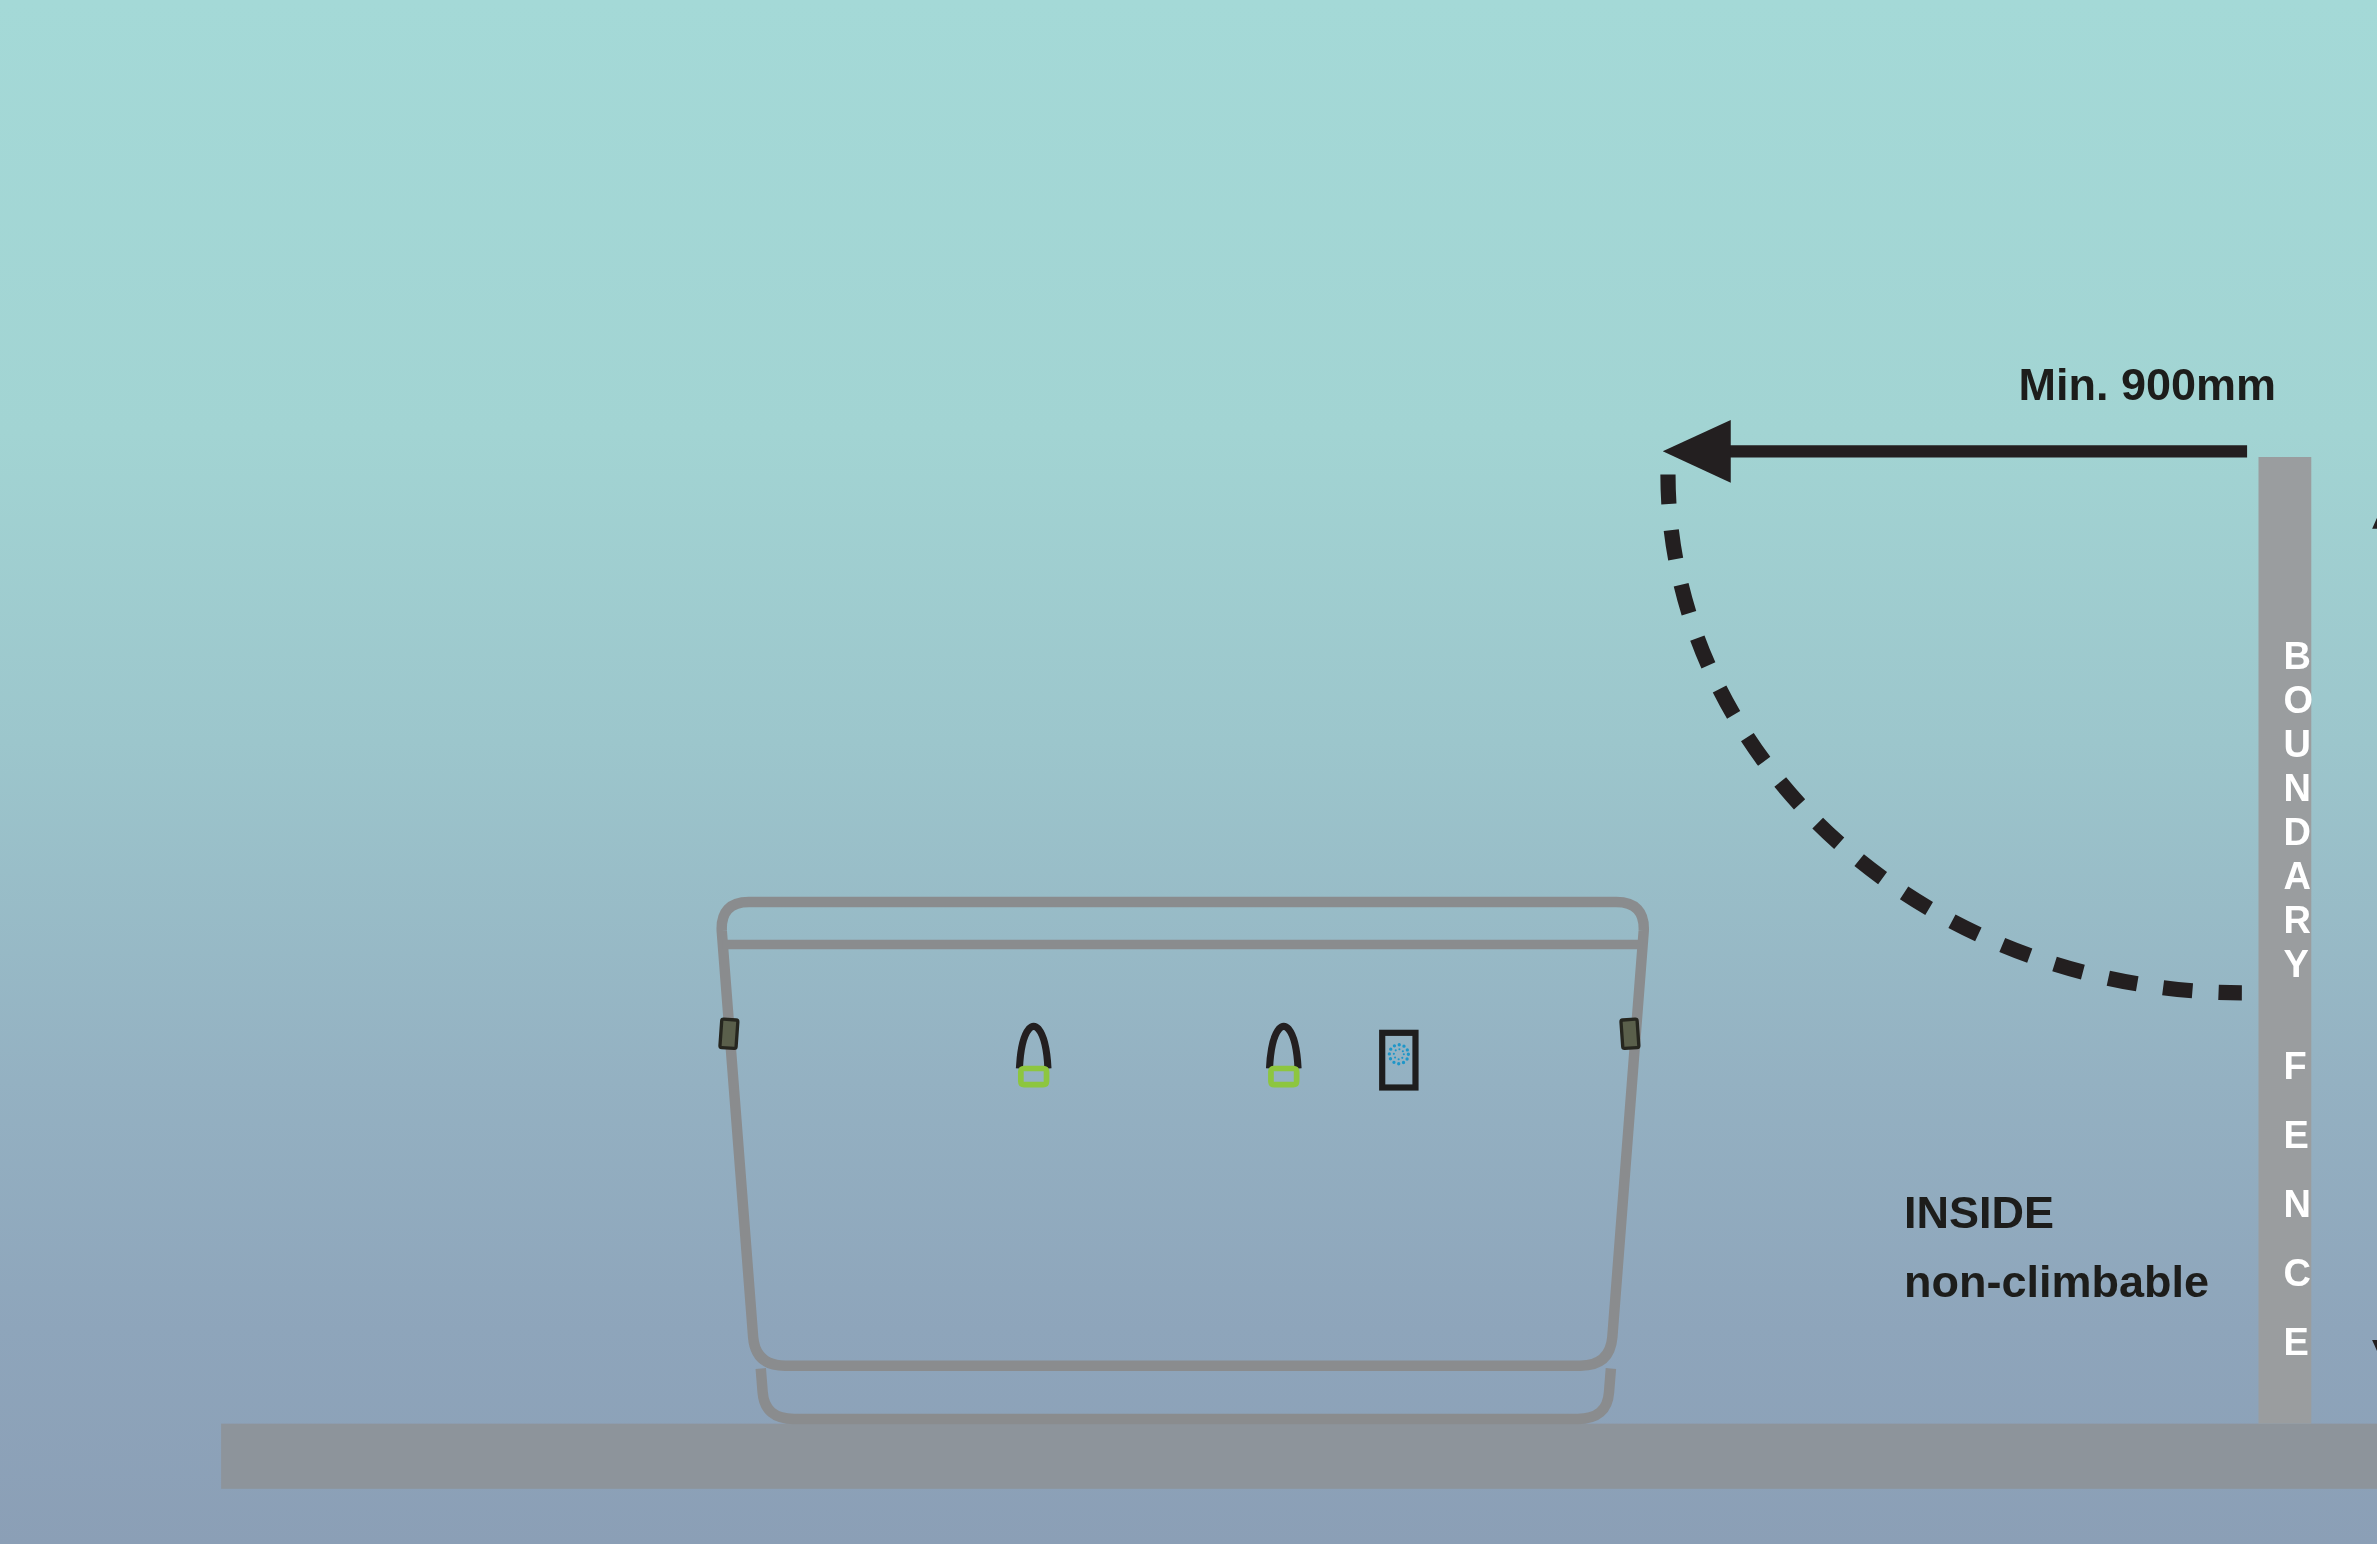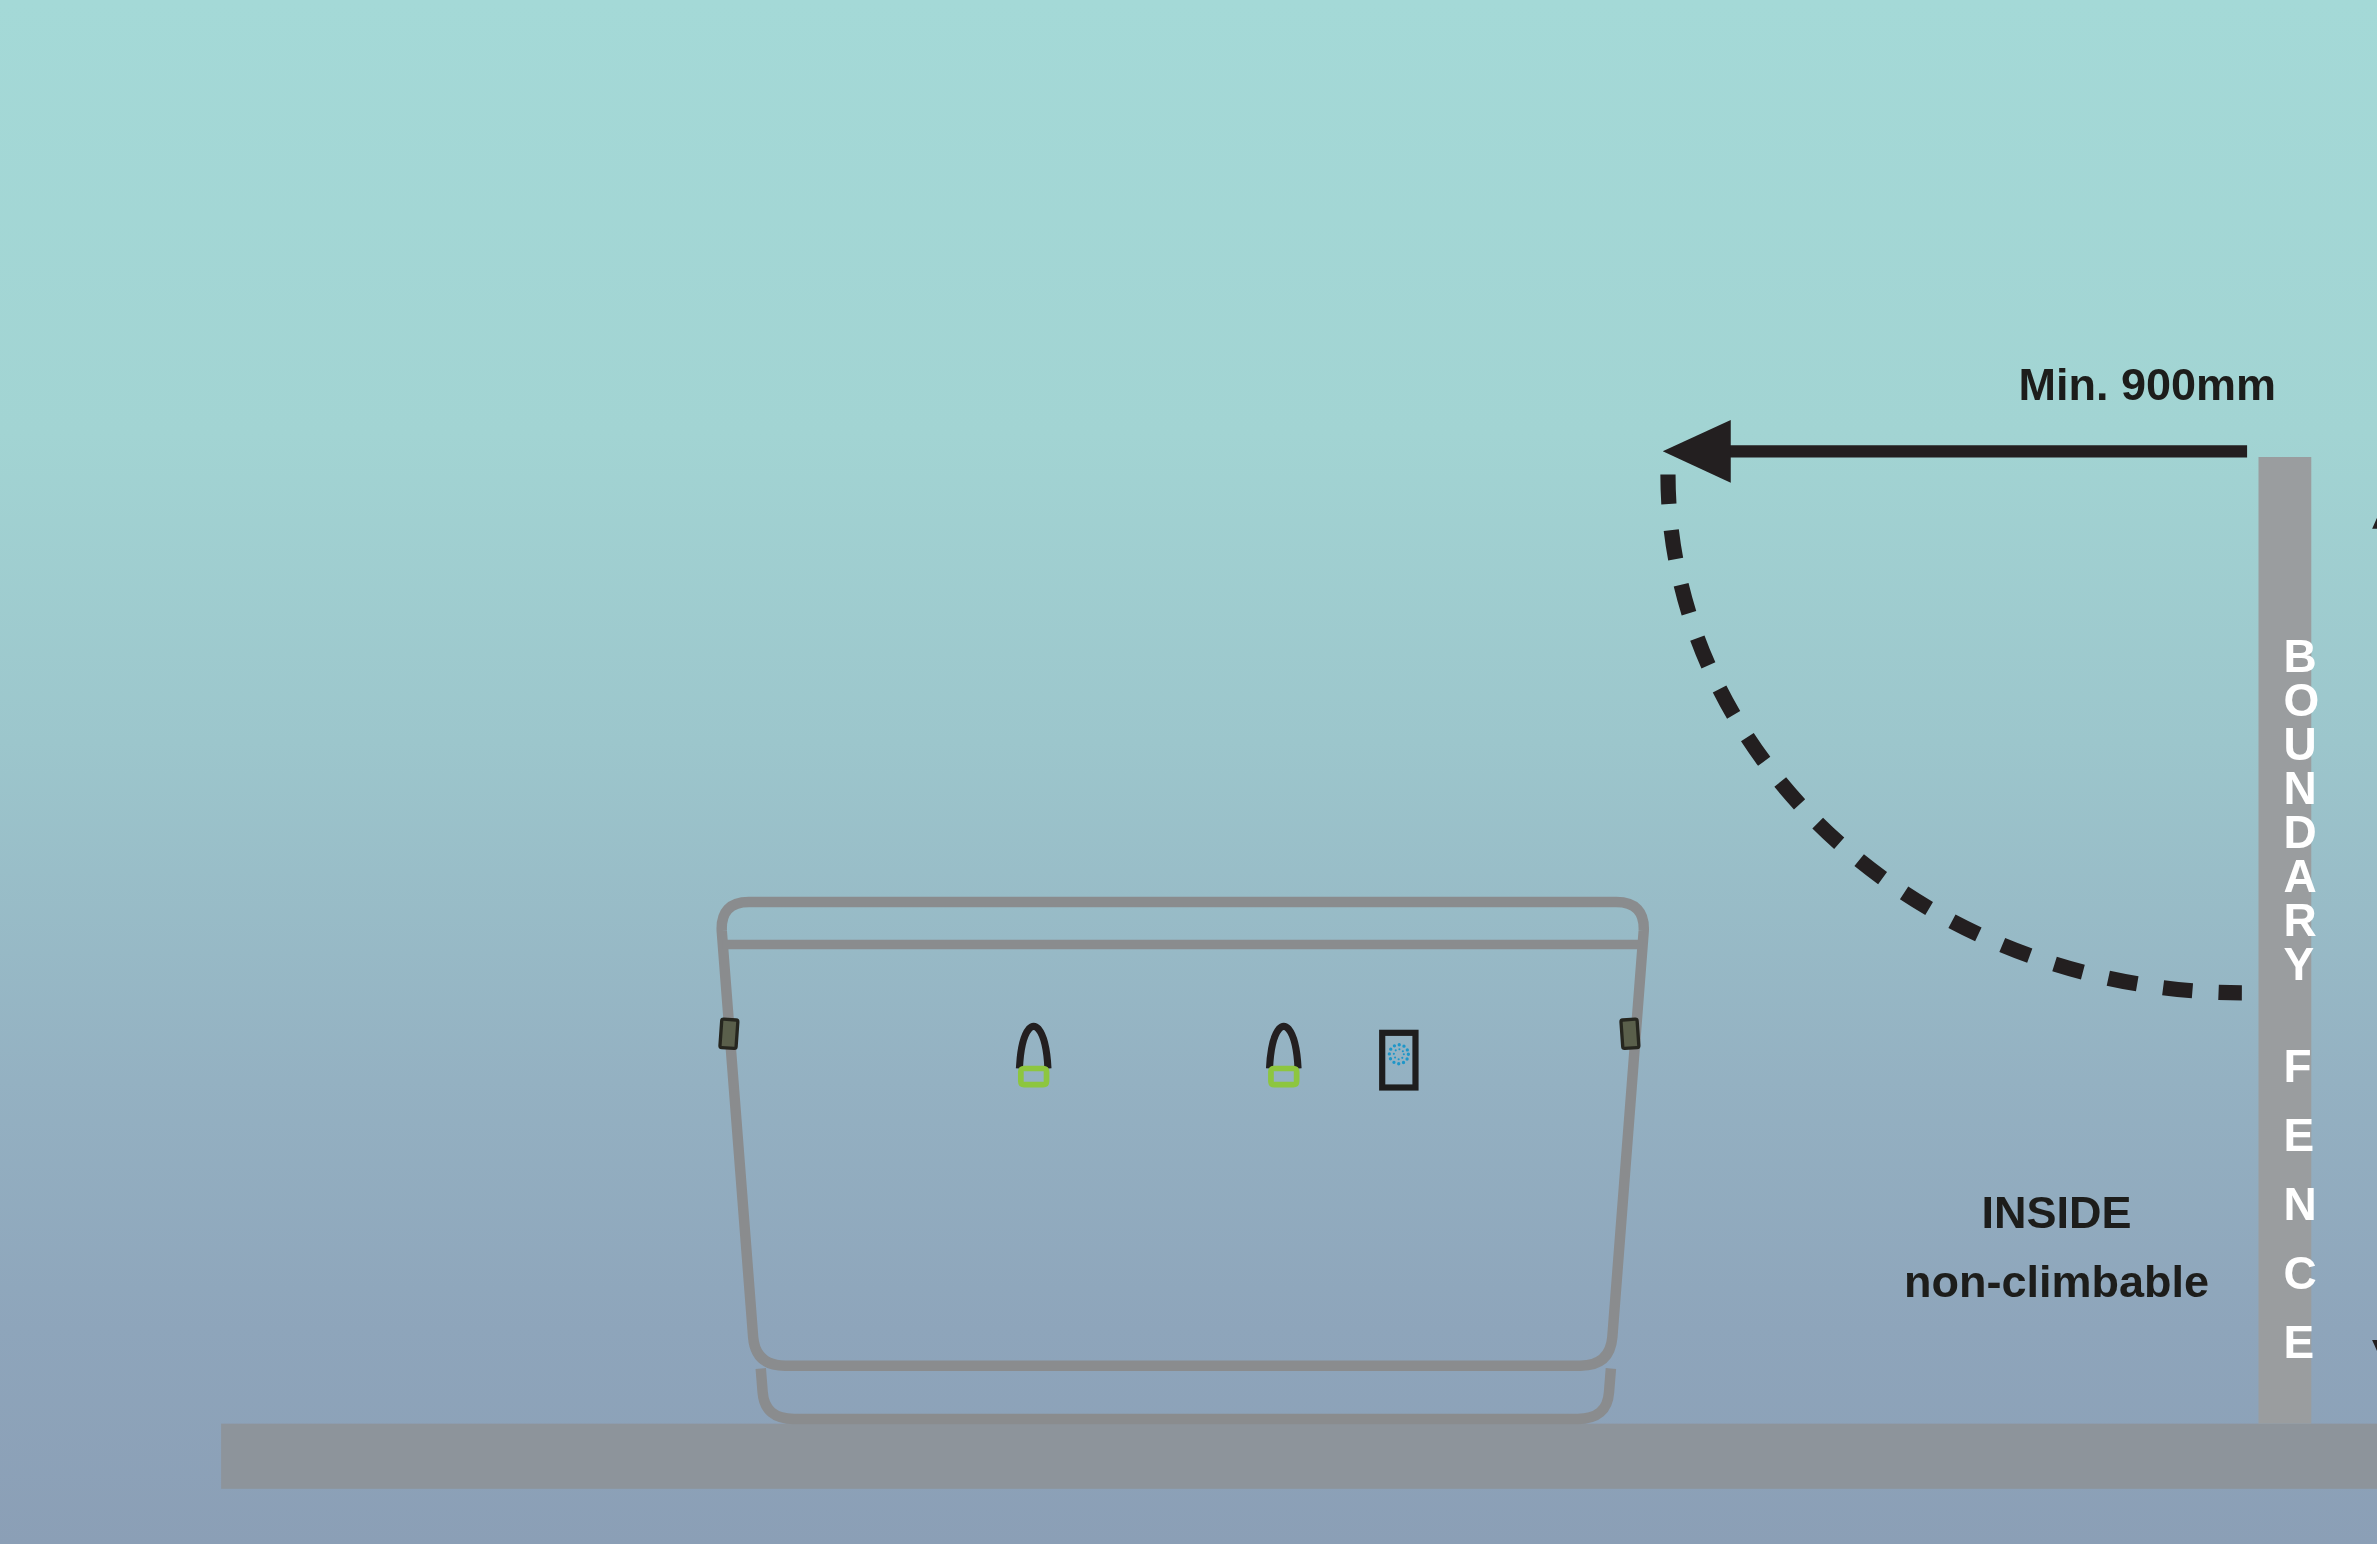--- a/index.html
+++ b/index.html
@@ -37,37 +37,37 @@
   .label--min900 {
     left: 1705px;
     top: 362px;
     width: 571px;
     text-align: right;
   }
   .inside-block {
     position: absolute;
     right: 1077px;
     top: 1178px;
-    text-align: center;
+    text-align: left;
     font-weight: bold;
     font-size: 45px;
     line-height: 69px;
     color: #1d1d1b;
     white-space: nowrap;
   }
   .vword {
     position: absolute;
     left: 2285px;
     transform: translateX(-50%);
     width: 2.9px;
     word-break: break-all;
     text-align: right;
     color: #ffffff;
     font-weight: bold;
-    font-size: 46px;
+    font-size: 38px;
     white-space: normal;
   }
   .vword--boundary { top: 634px; line-height: 44px; }
   .vword--fence    { top: 1032px; line-height: 69px; }
 </style>
 </head>
 <body>
 
 <div class="stage">
 

